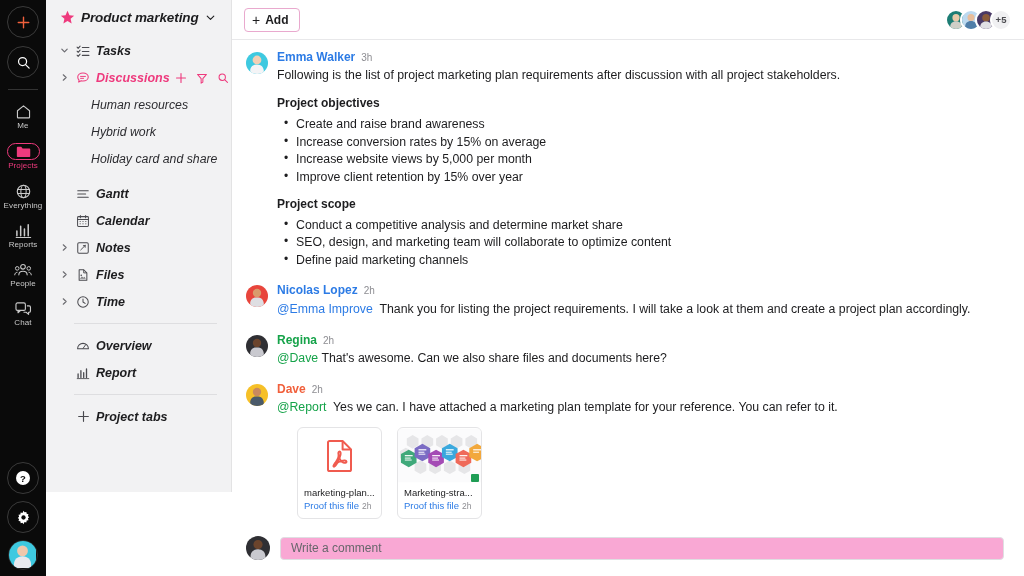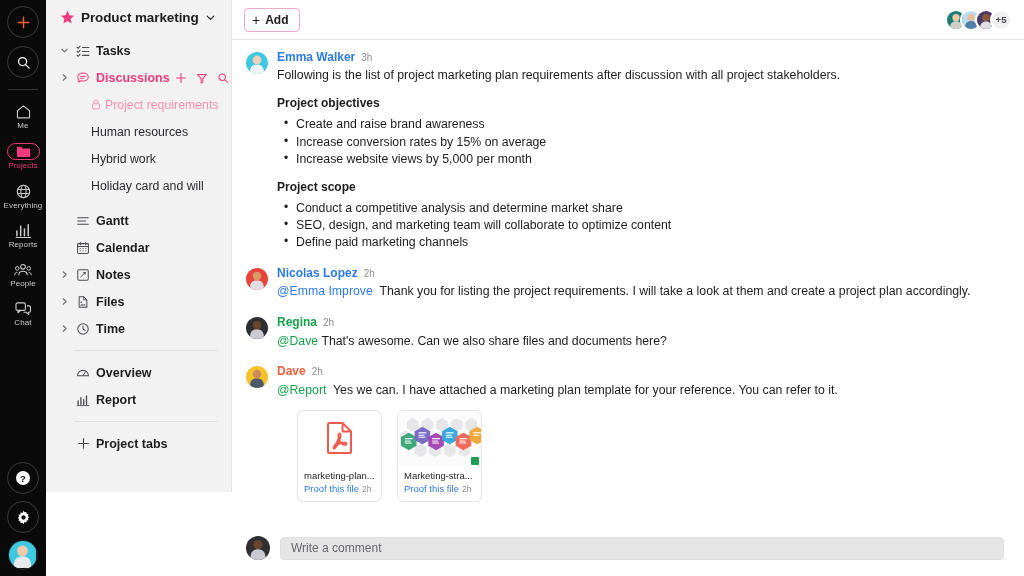--- a/index.html
+++ b/index.html
@@ -44,21 +44,21 @@
   .rail-bottom .circ-btn { margin-bottom: 7px; }
   .rail-avatar {
     width: 30px; height: 30px; border-radius: 50%; overflow: hidden;
     border: 1.5px solid #2c2c2c;
   }
 
   
   .sidebar {
     width: 186px; flex: 0 0 186px; height: 492px;
     background: #f2f2f3; border-right: 1px solid #e3e3e4;
-    padding: 0 10px; overflow: hidden;
+    padding: 0 10px; overflow: hidden; font-style: italic;
   }
   .proj-header {
     display: flex; align-items: center; gap: 6px;
     padding: 10px 2px 12px 4px;
   }
   .proj-title {
     font-size: 13.5px; font-weight: bold; color: #1d1d1f; letter-spacing: -.1px;
   }
   .nav-row {
     display: flex; align-items: center; height: 27px;
@@ -149,21 +149,21 @@
   }
 
   
   .composer {
     flex: 0 0 46px; display: flex; align-items: center; gap: 10px;
     padding: 0 20px 10px 14px;
   }
   .composer-av { width: 24px; height: 24px; border-radius: 50%; overflow: hidden; flex: 0 0 24px; }
   .composer-input {
     flex: 1 1 auto; height: 23px; border: 1px solid #dfdfe2; border-radius: 4px;
-    background: #e5e5e5; display: flex; align-items: center; padding: 0 10px;
+    background: #f9a8d4; display: flex; align-items: center; padding: 0 10px;
     font-size: 12px; color: #66666b;
   }
   svg { display: block; }
 </style>
 </head>
 <body>
 
 <div class="app">
 
   <div class="rail">
@@ -305,37 +305,28 @@
         <svg width="12" height="12" viewBox="0 0 14 14">
             <path d="M1.8 2.8h10.4L8 7.8v4l-2 1.2v-5.2z" stroke="currentColor" stroke-width="1.2" fill="none" stroke-linejoin="round"></path>
           </svg>
         <svg width="12" height="12" viewBox="0 0 14 14">
             <circle cx="6.1" cy="6.1" r="3.7" stroke="currentColor" stroke-width="1.2" fill="none"></circle>
             <path d="M8.9 8.9 12.2 12.2" stroke="currentColor" stroke-width="1.2" stroke-linecap="round"></path>
           </svg>
       </span>
     </div>
 
-    <div class="sub-row locked">
-      <span class="lock-ico">
-        <svg width="10" height="11" viewBox="0 0 11 12">
-            <path d="M3 5.2V3.6a2.5 2.5 0 0 1 5 0v1.6" stroke="currentColor" stroke-width="1.1" fill="none"></path>
-            <rect x="1.7" y="5.2" width="7.6" height="5.6" rx="1" stroke="currentColor" stroke-width="1.1" fill="none"></rect>
-          </svg>
-      </span>
-      <span class="sub-label">Project requirements</span>
-    </div>
     <div class="sub-row">
       <span class="sub-label">Human resources</span>
     </div>
     <div class="sub-row">
       <span class="sub-label">Hybrid work</span>
     </div>
     <div class="sub-row">
-      <span class="sub-label">Holiday card and will</span>
+      <span class="sub-label">Holiday card and share</span>
     </div>
 
     <div style="height:8px"></div>
 
     <div class="nav-row plain">
       <span class="caret empty"></span>
       <span class="nav-ico">
         <svg width="14" height="14" viewBox="0 0 16 16">
             <path d="M2 4.2h12M2 8h9M2 11.8h12" stroke="currentColor" stroke-width="1.2" stroke-linecap="round"></path>
           </svg>
@@ -482,20 +473,21 @@
             <span class="author" style="color:#2c7be5">Emma Walker</span>
             <span class="ts">3h</span>
           </div>
           <div class="post-text">Following is the list of project marketing plan requirements after discussion with all project stakeholders.</div>
 
           <div class="sect-title">Project objectives</div>
           <ul class="bullets">
             <li>Create and raise brand awareness</li>
             <li>Increase conversion rates by 15% on average</li>
             <li>Increase website views by 5,000 per month</li>
+            <li>Improve client retention by 15% over year</li>
           </ul>
 
           <div class="sect-title">Project scope</div>
           <ul class="bullets">
             <li>Conduct a competitive analysis and determine market share</li>
             <li>SEO, design, and marketing team will collaborate to optimize content</li>
             <li>Define paid marketing channels</li>
           </ul>
         </div>
       </div>

